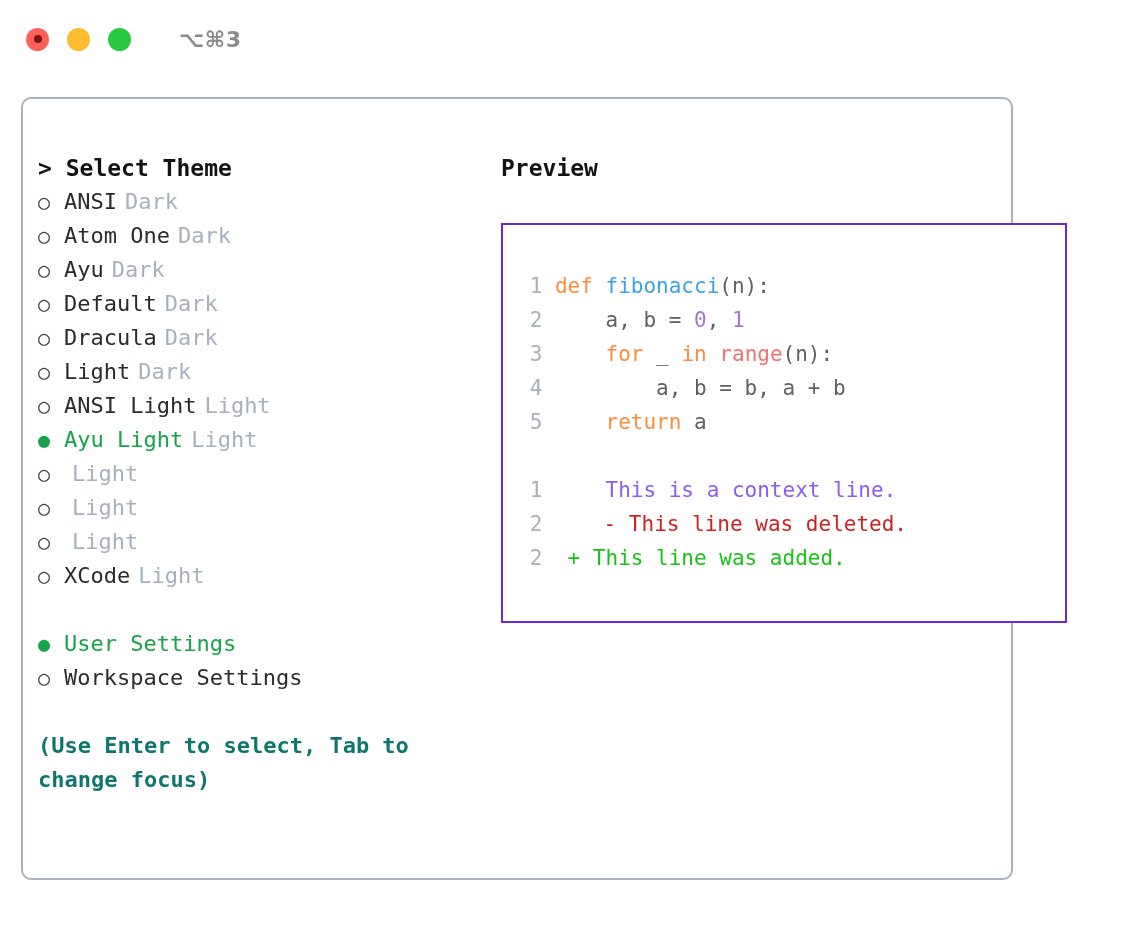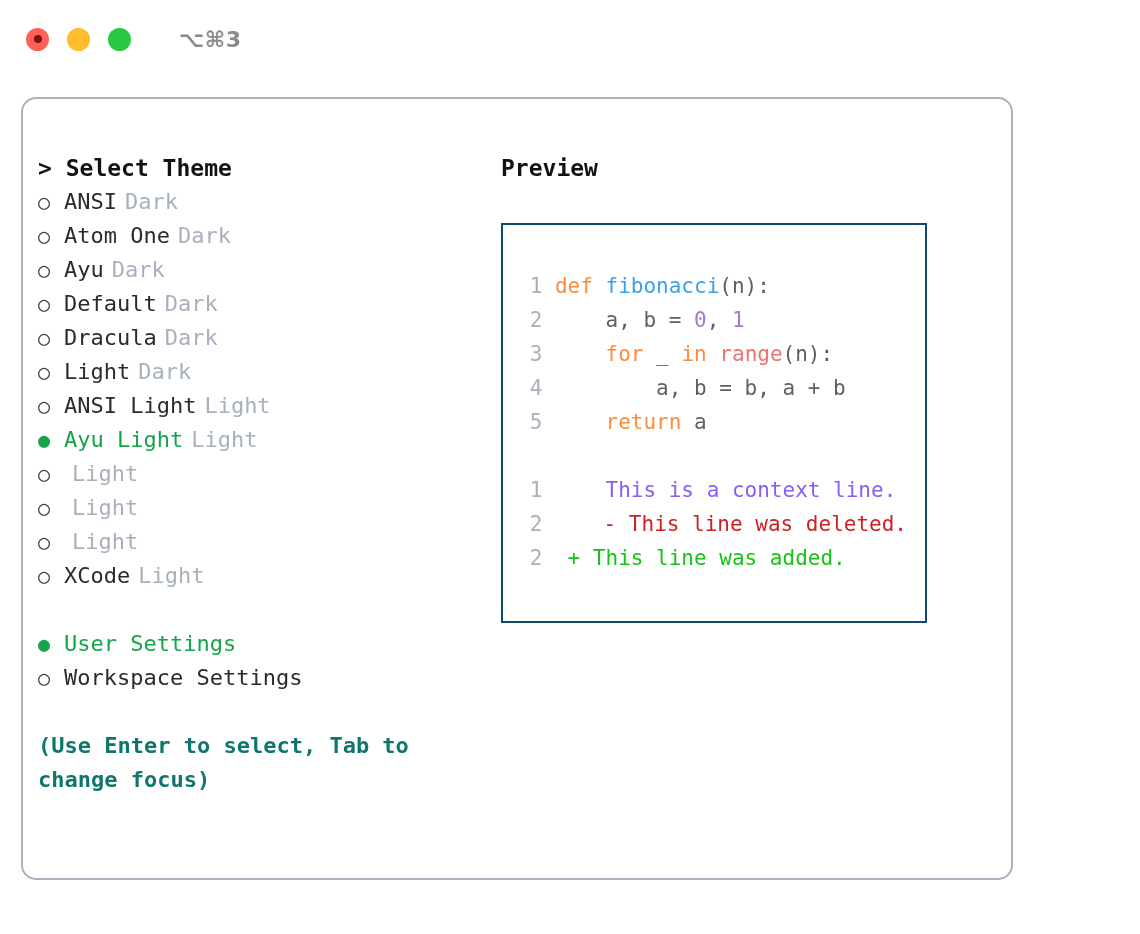--- a/index.html
+++ b/index.html
@@ -67,21 +67,21 @@
   }
 
   
   .panel {
     position: absolute;
     left: 21px;
     top: 97px;
     width: 992px;
     height: 783px;
     border: 2px solid #a9b2be;
-    border-radius: 15px;
+    border-radius: 10px;
     background: #ffffff;
     box-sizing: border-box;
   }
 
   .columns {
     position: absolute;
     left: 0; top: 0;
     width: 100%;
     height: 100%;
   }
@@ -145,23 +145,23 @@
     width: 500px;
   }
   .preview-title {
     font-size: 23px;
     font-weight: bold;
     color: #121212;
     line-height: 34px;
   }
   .code-box {
     margin-top: 38px;
-    width: 426px;
+    width: 566px;
     height: 400px;
-    border: 2px solid #0c4a6e;
+    border: 2px solid #6d28d9;
     box-sizing: border-box;
     background: #ffffff;
     padding: 44px 16px 0 14px;
   }
   .code-line {
     font-size: 21px;
     line-height: 34px;
     white-space: pre;
   }
   .ln {

